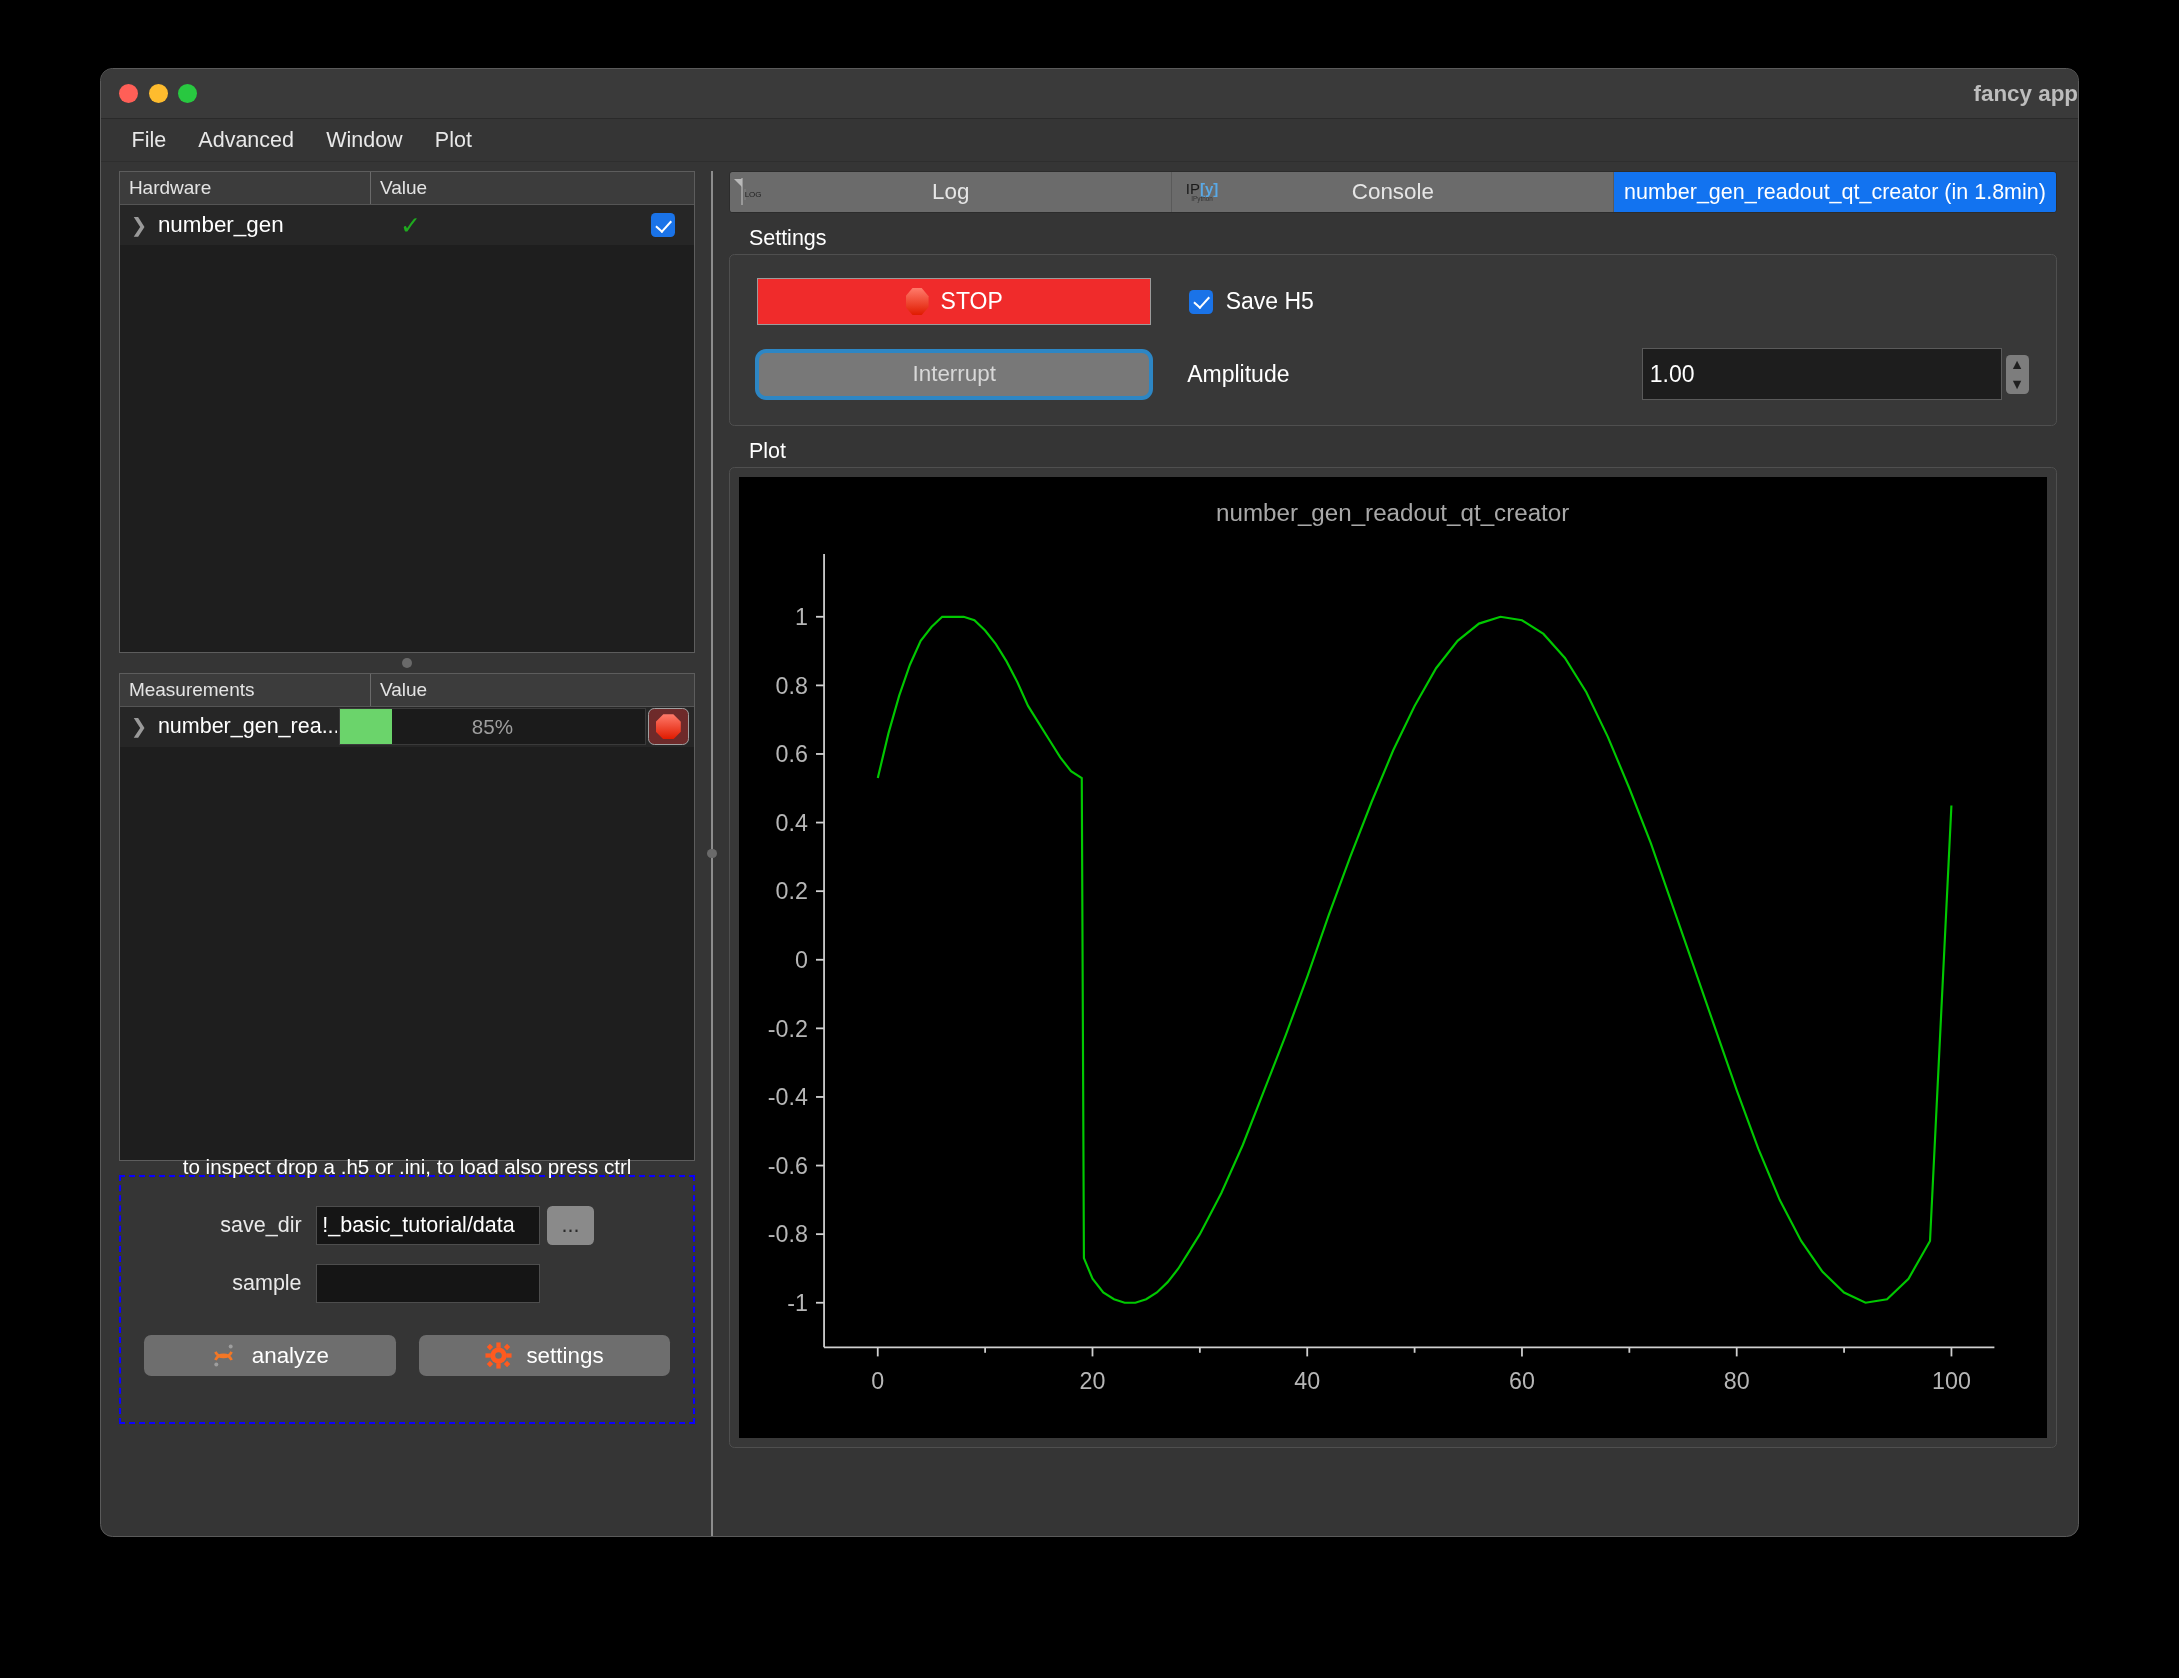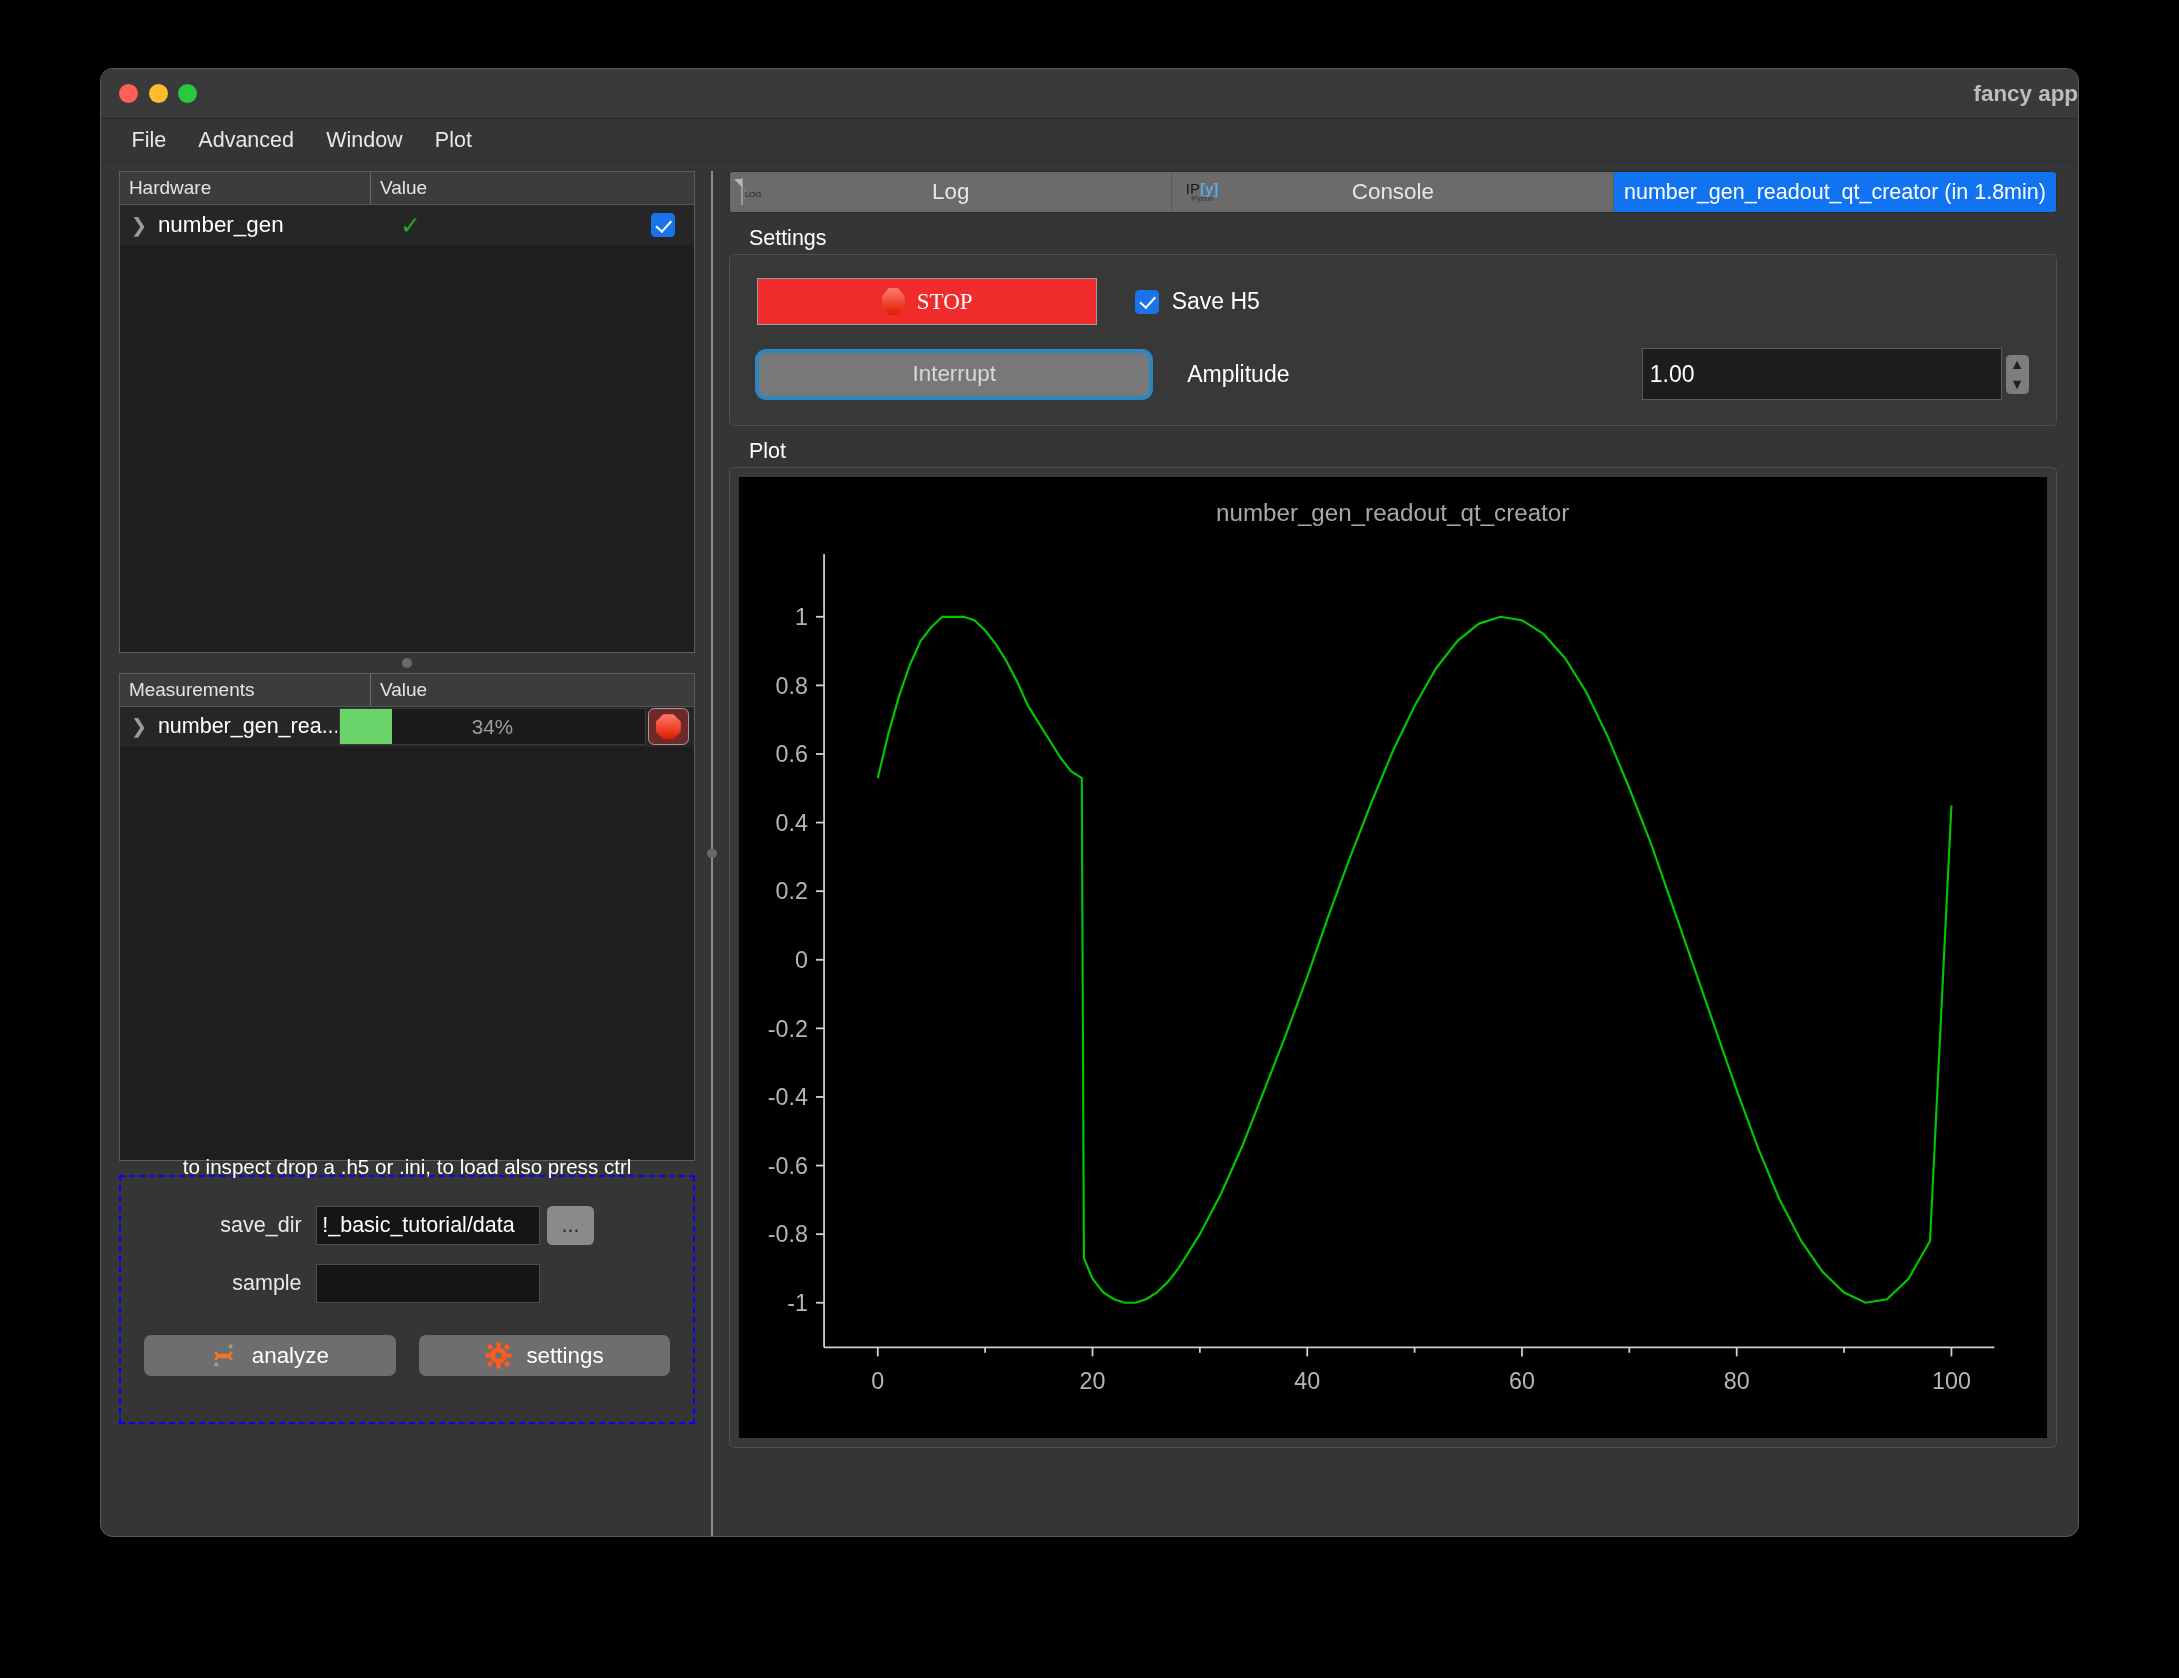--- a/index.html
+++ b/index.html
@@ -271,24 +271,24 @@
     border: 0.9px solid #4f4f4f;
     border-radius: 5.4px;
     background: #383838;
   }
   #settings-frame { padding: 23px 27px 25px 27px; }
 
   .settings-row { display: flex; align-items: center; }
   .settings-row + .settings-row { margin-top: 23px; }
 
   #stop-button {
-    width: 340px; height: 47px;
+    width: 394px; height: 47px;
     background: #f02b2b; border: 1.8px solid #9b9b9b;
     display: flex; align-items: center; justify-content: center;
-    gap: 12px; color: #ffffff; font-size: 23px; font-family: Liberation Serif, serif;
+    gap: 12px; color: #ffffff; font-size: 23px;
   }
   #stop-button .octagon { width: 23px; height: 27px; }
 
   #interrupt-button {
     width: 394px; height: 47px;
     background: #787878; border-radius: 9px;
     color: #d8d8d8; font-size: 22.4px;
     display: flex; align-items: center; justify-content: center;
     outline: 4.5px solid #2d86c4;
     outline-offset: -2.7px;
@@ -381,21 +381,21 @@
       <div id="measurements-panel" class="tree-panel">
         <div class="tree-header">
           <div class="th col1">Measurements</div>
           <div class="th col2">Value</div>
         </div>
         <div class="tree-row">
           <div class="arrow">❯</div>
           <div class="node-label" id="meas-node-label">number_gen_rea...</div>
           <div class="progress-wrap">
             <div class="progress-fill" id="progress-fill" style="width: 17%;"></div>
-            <div class="progress-text">34%</div>
+            <div class="progress-text">85%</div>
           </div>
           <div class="stop-dot-btn">
             <div class="octagon"></div>
           </div>
         </div>
       </div>
 
       <div id="dropzone">
         <div id="drop-hint">to inspect drop a .h5 or .ini, to load also press ctrl</div>
 

